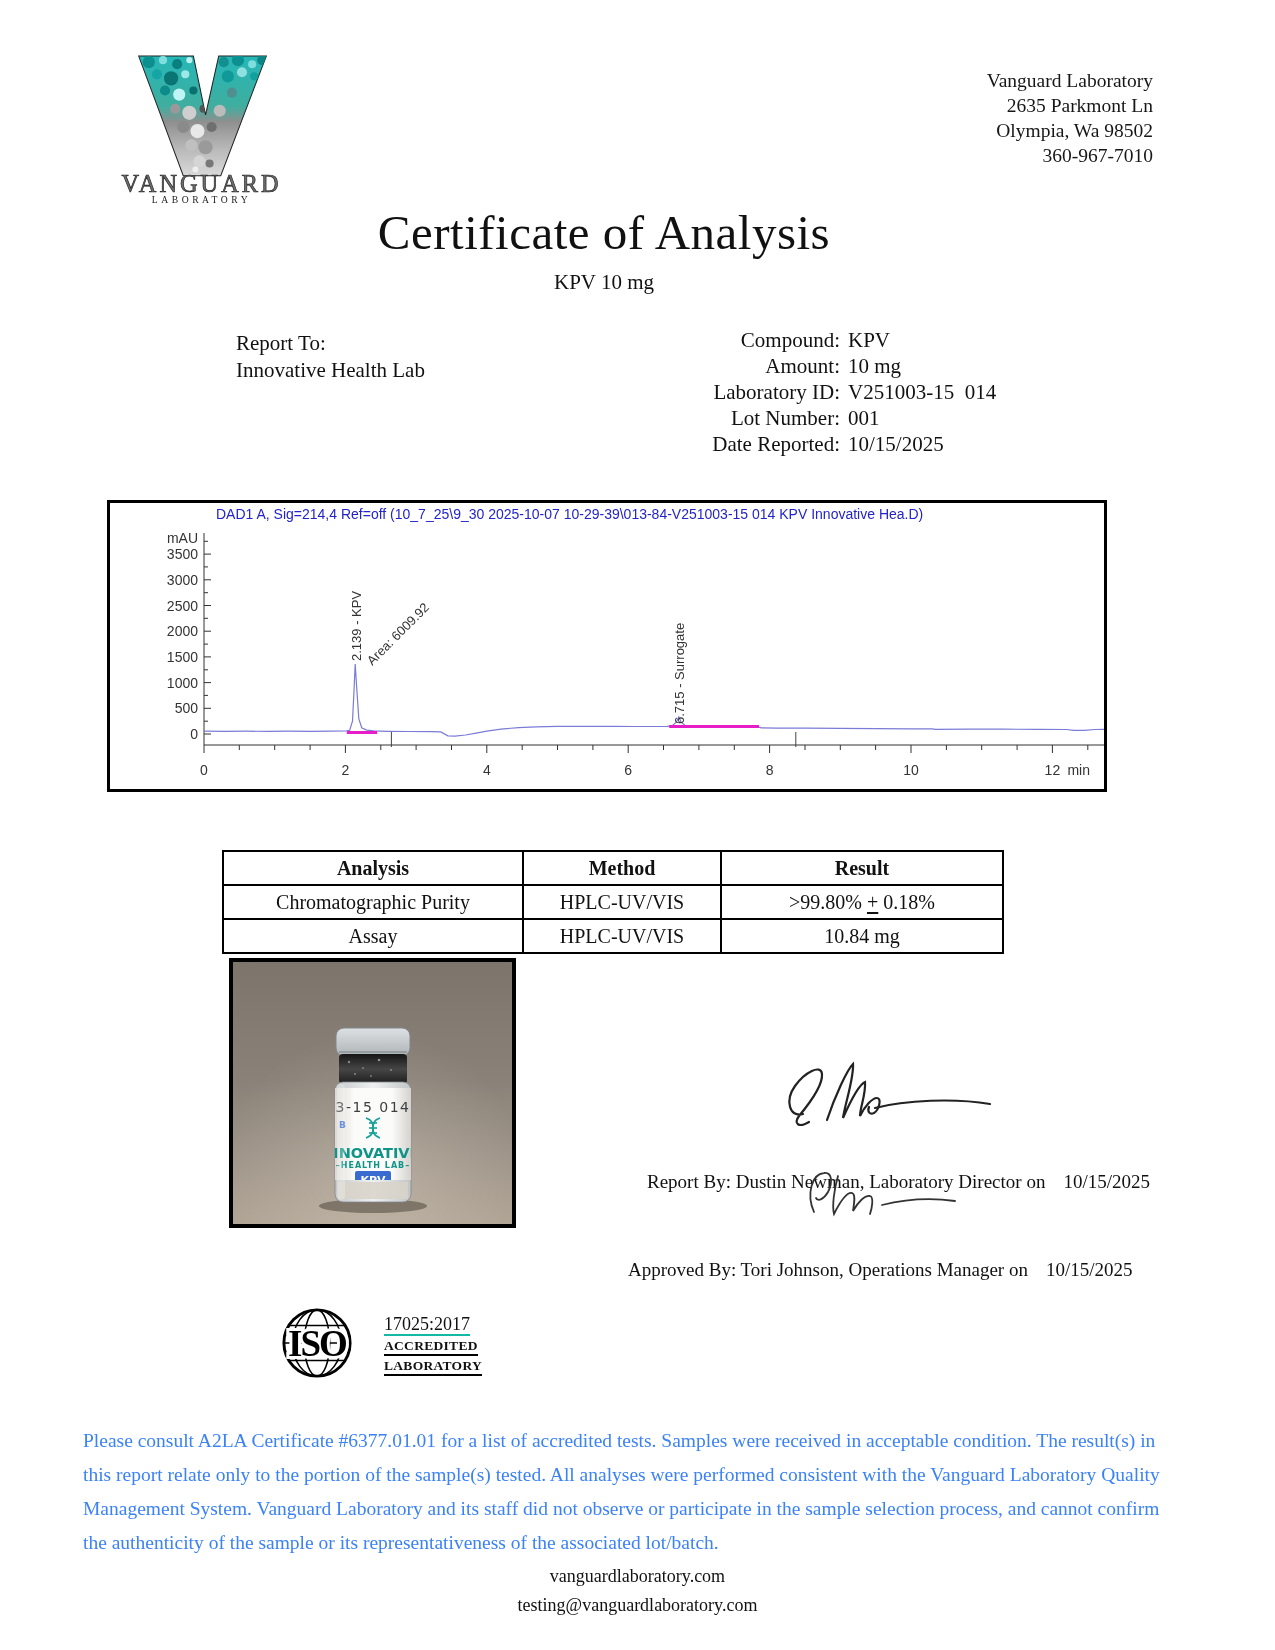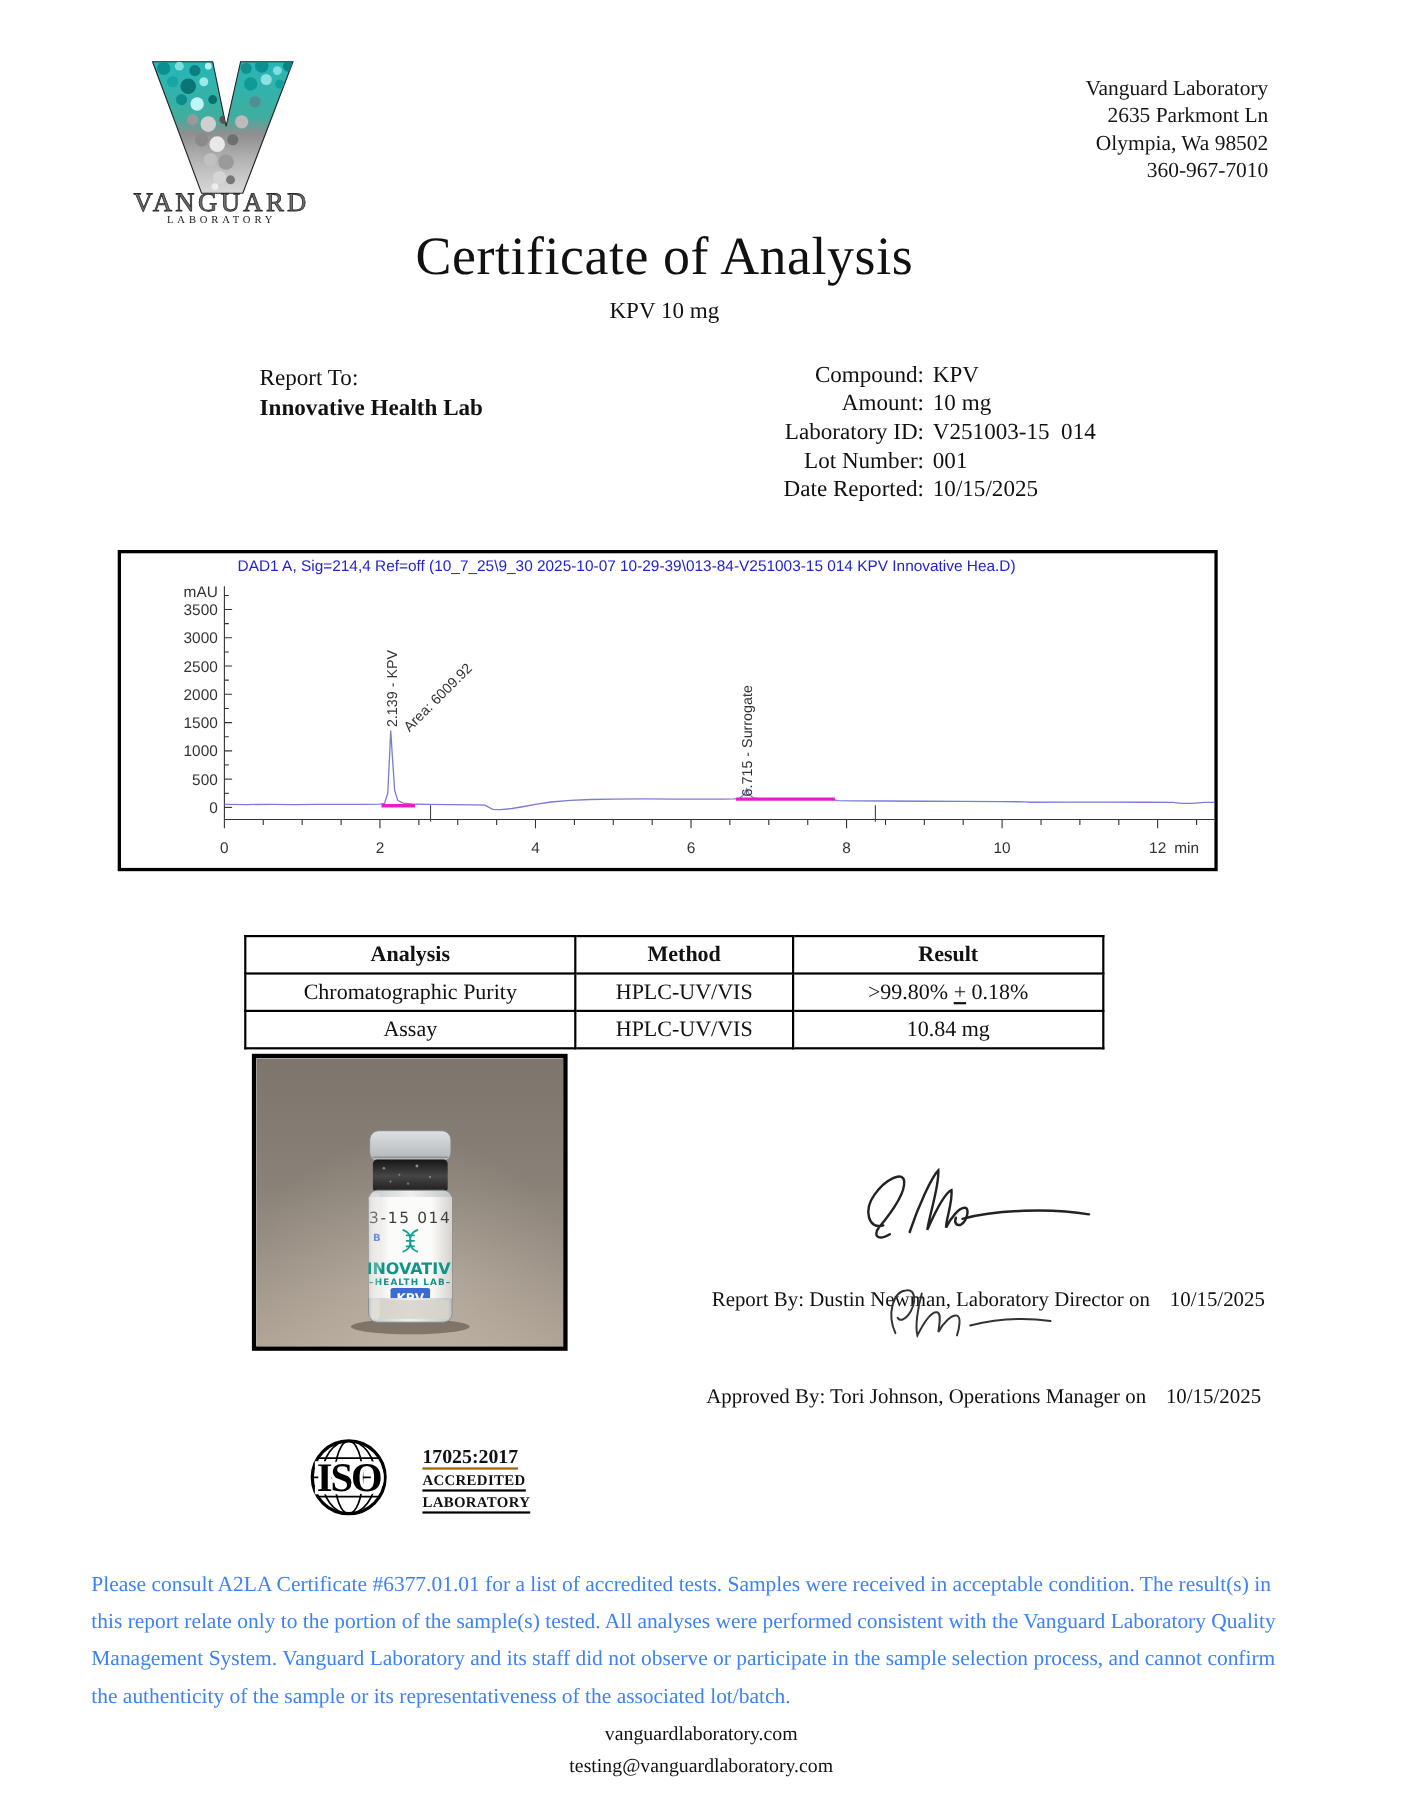--- a/index.html
+++ b/index.html
@@ -8,21 +8,21 @@
   .abs{position:absolute;}
   
   .logo{left:118px;top:50px;width:168px;height:154px;}
   .address{right:122px;top:68px;text-align:right;font-size:19.5px;line-height:25px;color:#161616;}
   
   .title-wrap{left:104px;top:204px;width:1000px;text-align:center;}
   .doc-title{font-size:49px;letter-spacing:.5px;}
   .doc-subtitle{font-size:21px;margin-top:9px;}
   
   .report-to{left:236px;top:330px;font-size:21px;line-height:27px;}
-  .report-to .bold{font-weight:bold;}
+  .report-to .bold{font-weight:normal;}
   .info{left:598px;top:330px;font-size:21px;}
   .info table{border-collapse:collapse;}
   .info td{padding:0 0 5px 0;line-height:21px;}
   .info td.l{text-align:right;width:242px;}
   .info td.v{text-align:left;padding-left:8px;white-space:pre;}
   
   .chart-box{left:107px;top:500px;width:994px;height:286px;border:3px solid #000;background:#fff;}
   .caxis{font-family:"Liberation Sans",sans-serif;font-size:14px;fill:#333;}
   .ctitle{font-family:"Liberation Sans",sans-serif;font-size:14px;fill:#2323cc;}
   .cpeak{font-family:"Liberation Sans",sans-serif;font-size:13px;fill:#333;}
@@ -35,27 +35,27 @@
   .pm{text-decoration:underline;text-underline-offset:3px;}
   
   .photo-frame{left:229px;top:958px;width:279px;height:262px;border:4px solid #000;
                background:#fff;}
   .photo-inner{width:279px;height:262px;overflow:hidden;}
   
   .sig1{left:775px;top:1052px;width:225px;height:85px;}
   .sig2{left:800px;top:1168px;width:230px;height:56px;}
   .sigline{font-size:19px;white-space:nowrap;margin-top:31px;}
   .rep{left:647px;top:1140px;}
-  .app{left:642px;top:1228px;}
+  .app{left:628px;top:1228px;}
   .sig-date{margin-left:18px;}
   
   .iso{left:280px;top:1306px;display:flex;align-items:center;gap:24px;}
   .iso-globe{width:74px;height:74px;}
   .iso-text{margin-left:6px;padding-top:4px;}
-  .iso-line1{font-size:18px;font-weight:bold;border-bottom:2px solid #a16207;display:table;line-height:20px;}
+  .iso-line1{font-size:18px;font-weight:normal;border-bottom:2px solid #14b8a6;display:table;line-height:20px;}
   .iso-line2,.iso-line3{font-size:13.5px;font-weight:bold;border-bottom:2px solid #000;display:table;line-height:16px;margin-top:2px;letter-spacing:.3px;}
   
   .disclaimer{left:83px;top:1424px;width:1105px;font-size:19.5px;line-height:34px;color:#3b82f6;}
   .weblinks{left:0;top:1562px;width:1275px;text-align:center;font-size:18px;line-height:29px;}
 </style>
 </head>
 <body>
 
 <div class="page">
 

